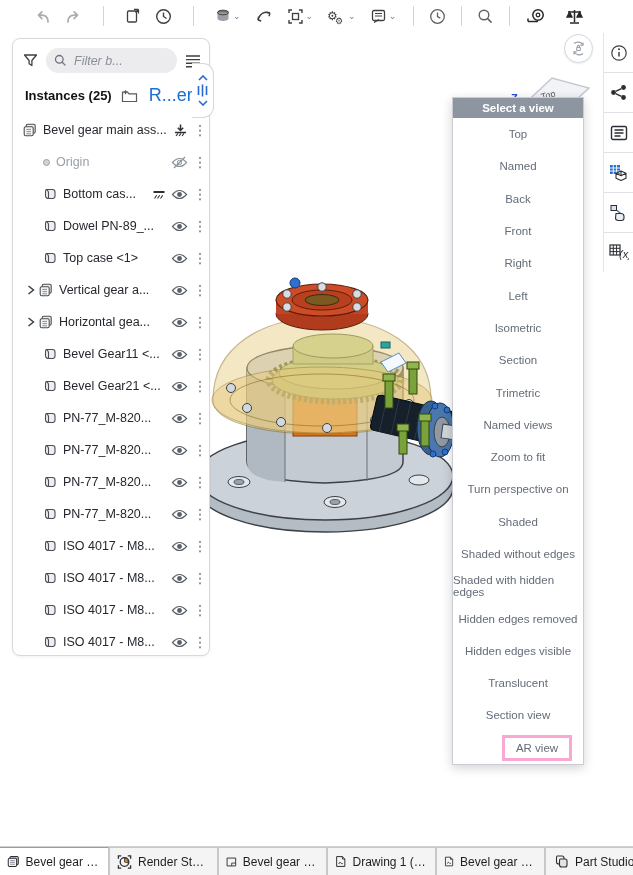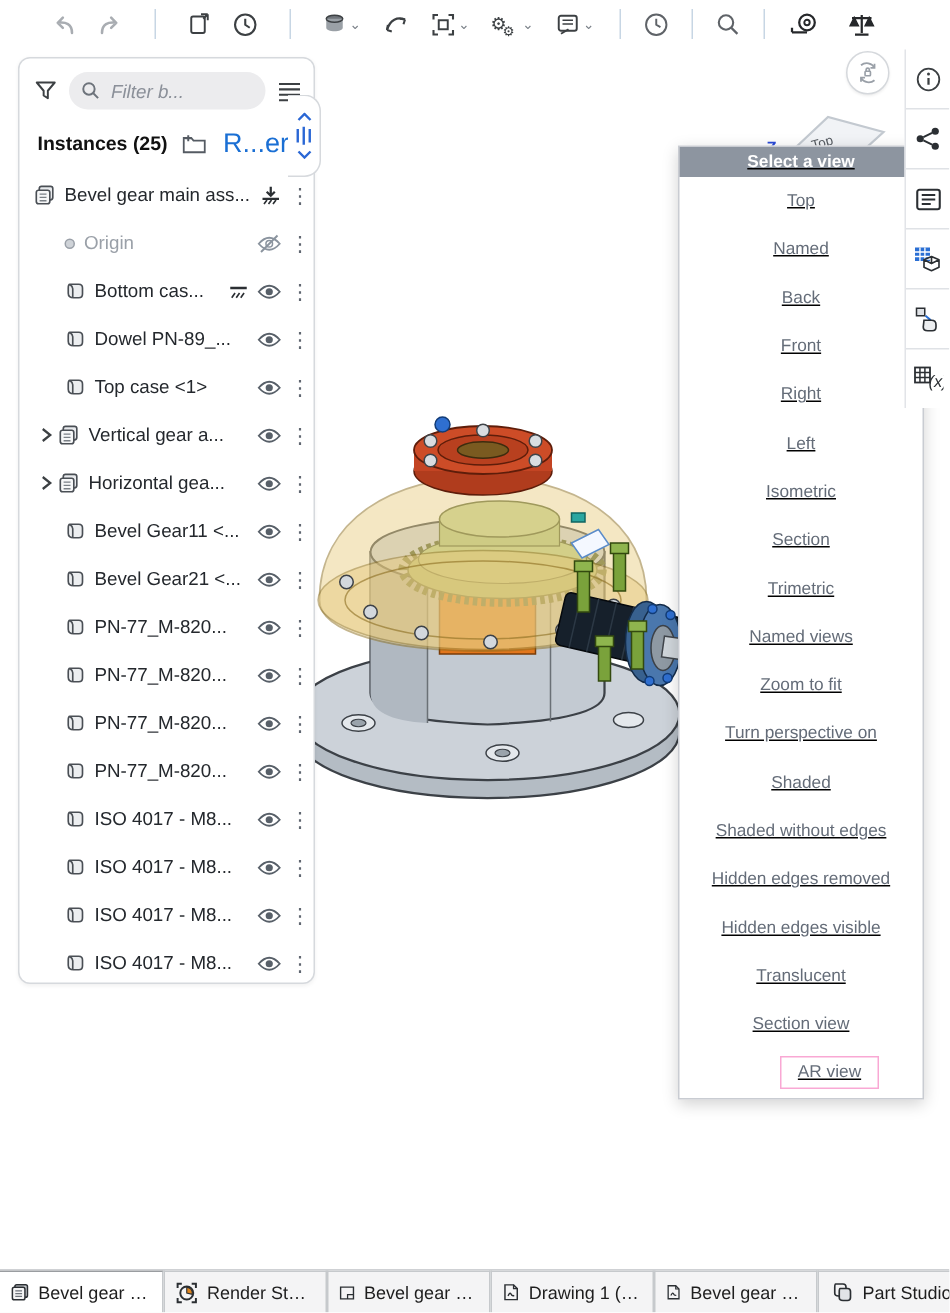--- a/index.html
+++ b/index.html
@@ -39,24 +39,24 @@
   
   .panel-handle{position:absolute;left:192px;top:63px;width:22px;height:55px;background:#fff;border:1px solid #d6d9dd;border-left:none;border-radius:0 11px 11px 0;display:flex;flex-direction:column;align-items:center;justify-content:center;gap:3px;cursor:pointer;}
 
   
   .viewport{position:absolute;left:194px;top:32px;width:409px;height:814px;background:#fff;}
   .model-svg{position:absolute;left:-9px;top:218px;}
   .viewcube{position:absolute;left:300px;top:36px;}
   .rotlock{position:absolute;left:370px;top:2px;width:29px;height:29px;border:1px solid #d5d8dc;border-radius:50%;background:#fff;display:flex;align-items:center;justify-content:center;cursor:pointer;box-shadow:0 1px 2px rgba(0,0,0,.08);}
 
   
-  .view-menu{position:absolute;left:452px;top:97px;width:164px;background:#fff;border:1px solid #c9ccd2;box-shadow:0 3px 10px rgba(0,0,0,.18);z-index:5;text-decoration:underline;}
+  .view-menu{position:absolute;left:452px;top:97px;width:132px;background:#fff;border:1px solid #c9ccd2;box-shadow:0 3px 10px rgba(0,0,0,.18);z-index:5;}
   .vm-header{height:20px;background:#8d95a0;color:#fff;font-size:11.5px;font-weight:bold;display:flex;align-items:center;justify-content:center;}
   .vm-item{height:32.3px;display:flex;align-items:center;justify-content:center;font-size:11.5px;color:#646c78;cursor:pointer;}
-  .vm-item.ar-highlight .vm-label{border:1px solid #f9a8d4;padding:4px 11px;margin-left:38px;}
+  .vm-item.ar-highlight .vm-label{border:3px solid #f9a8d4;padding:4px 11px;margin-left:38px;}
 
   
   .right-strip{position:absolute;right:0;top:33px;width:30px;background:#fff;border-left:1px solid #e2e4e8;z-index:6;}
   .rs-item{height:39px;display:flex;align-items:center;justify-content:center;cursor:pointer;}
   .rs-div{height:1px;background:#dfe2e6;}
 
   
   .tabbar{position:absolute;left:0;top:846px;width:633px;height:29px;background:#e9eaec;border-top:1px solid #cfd1d4;display:flex;z-index:7;}
   .tab{width:109px;flex:0 0 auto;display:flex;align-items:center;gap:6px;padding:0 7px;font-size:12px;color:#1e1e1e;background:#f4f4f5;border:1px solid #c6c9cc;border-bottom:none;margin-right:0;cursor:pointer;white-space:nowrap;overflow:hidden;}
   .tab.active{background:#fff;border-top:1px solid #9a9da0;border-left:none;}
@@ -665,20 +665,23 @@
         <div class="vm-item">
           <span class="vm-label">Turn perspective on</span>
         </div>
         <div class="vm-item">
           <span class="vm-label">Shaded</span>
         </div>
         <div class="vm-item">
           <span class="vm-label">Shaded without edges</span>
         </div>
         <div class="vm-item">
+          <span class="vm-label">Shaded with hidden edges</span>
+        </div>
+        <div class="vm-item">
           <span class="vm-label">Hidden edges removed</span>
         </div>
         <div class="vm-item">
           <span class="vm-label">Hidden edges visible</span>
         </div>
         <div class="vm-item">
           <span class="vm-label">Translucent</span>
         </div>
         <div class="vm-item">
           <span class="vm-label">Section view</span>

